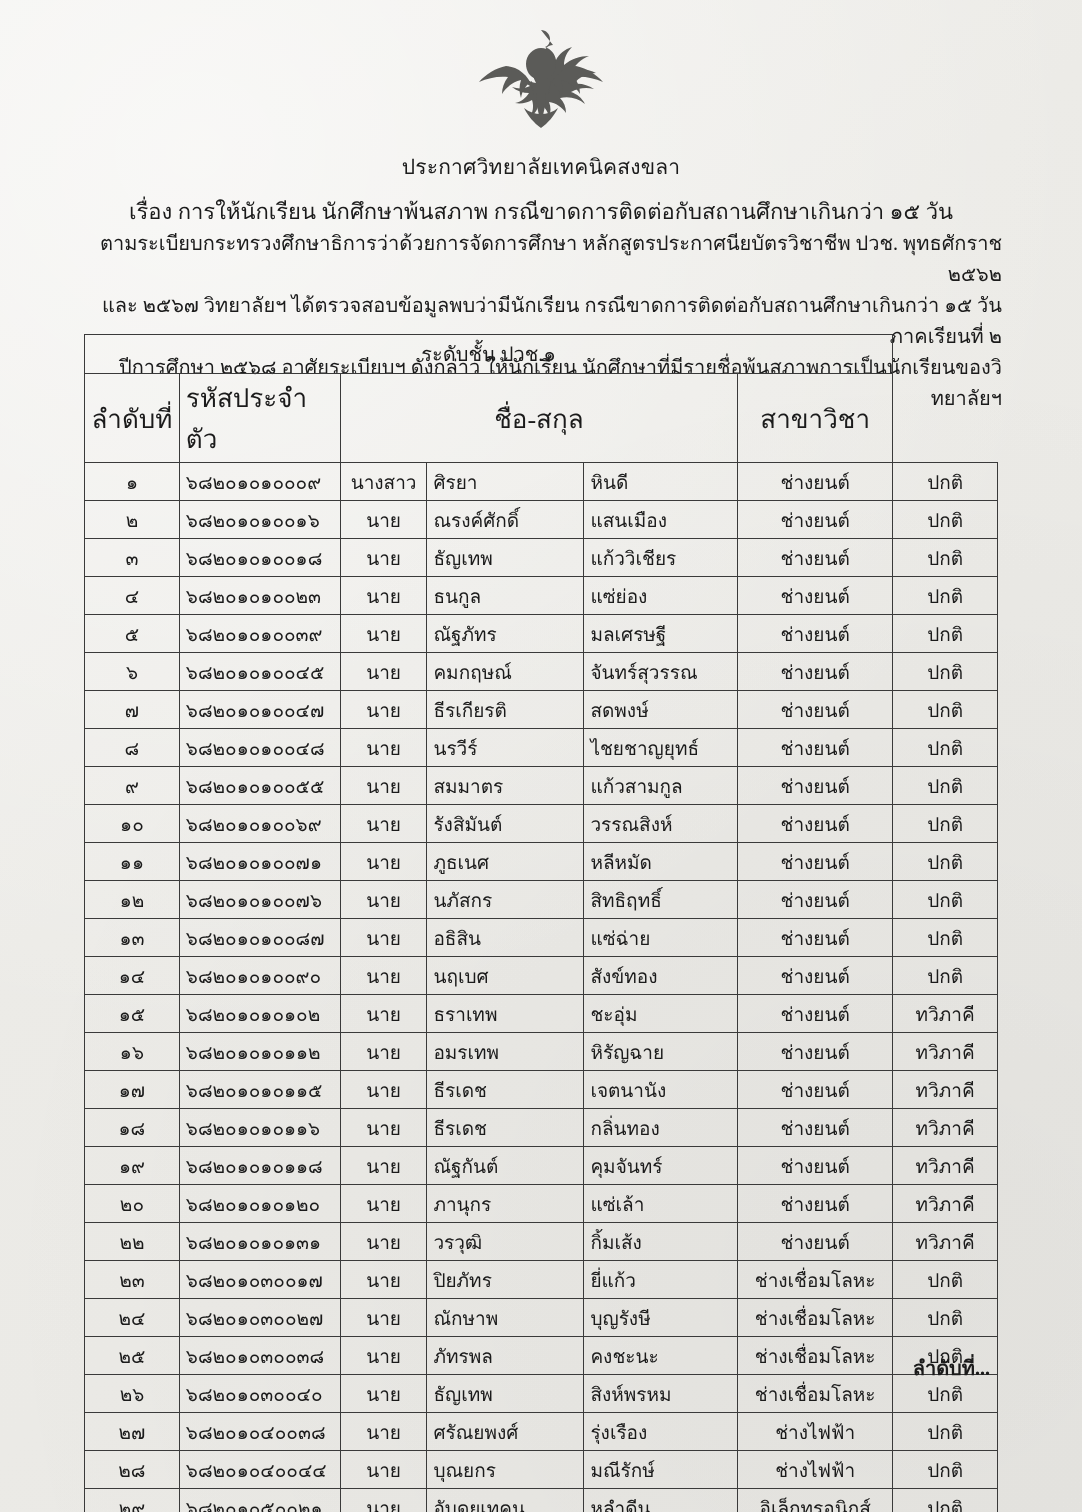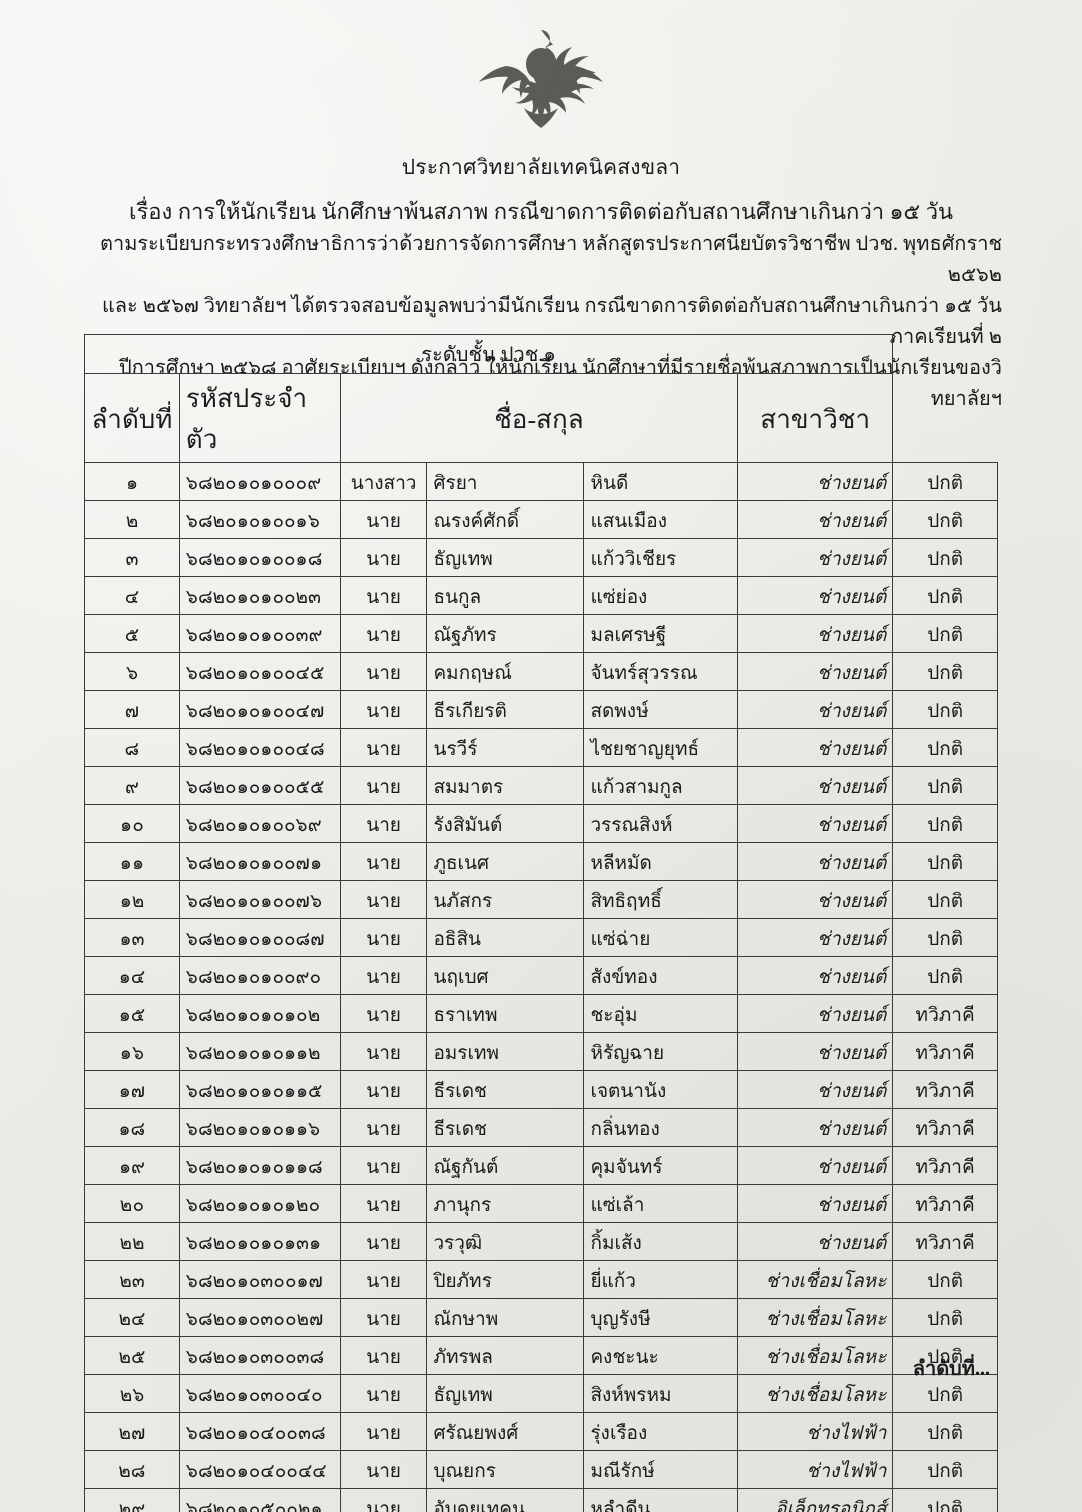--- a/index.html
+++ b/index.html
@@ -105,23 +105,22 @@
     width: 78px;
     text-align: center;
   }
   td.c-first {
     width: 186px;
     text-align: left;
     padding-left: 14px;
   }
   td.c-major {
     width: 160px;
-    text-align: right;
+    text-align: center;
     padding-left: 10px;
-    font-style: italic;
   }
   td.c-type {
     width: 110px;
     text-align: center;
   }
   tr.data-row td {
     height: 31px;
   }
   .footer-note {
     position: absolute;

